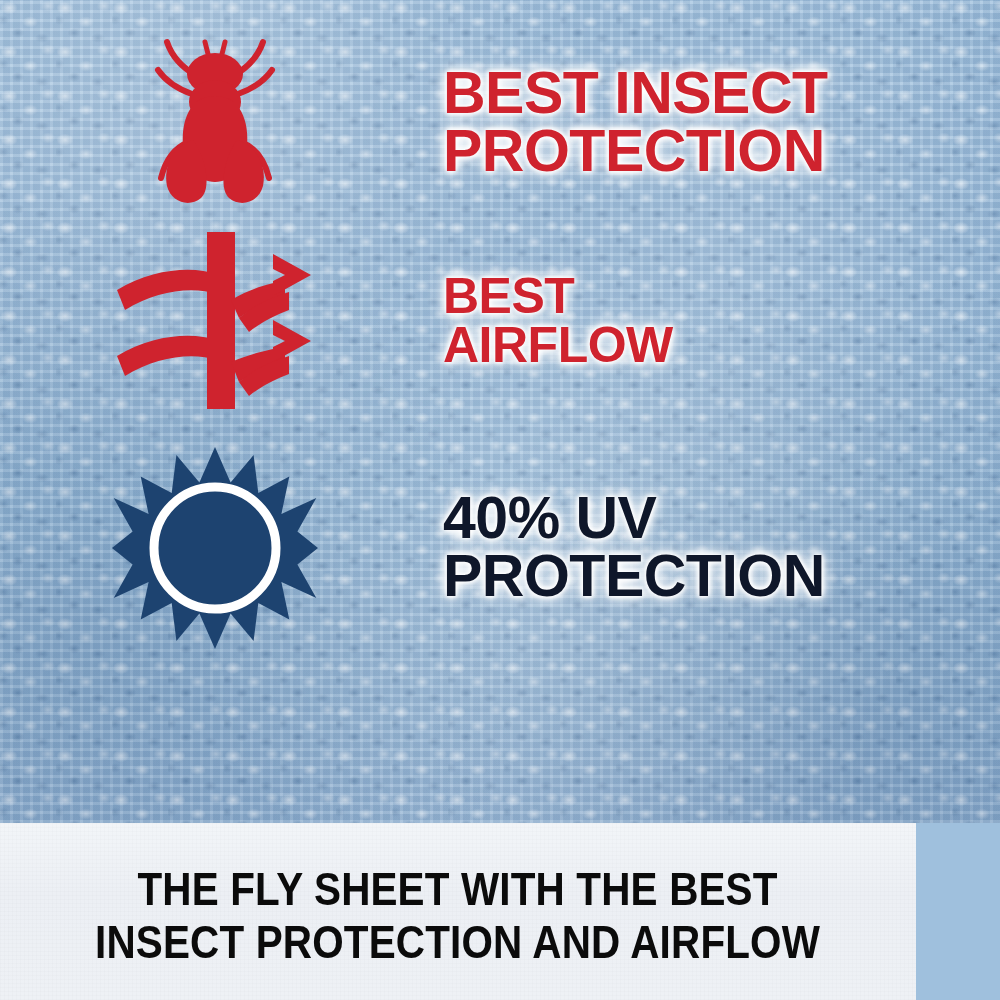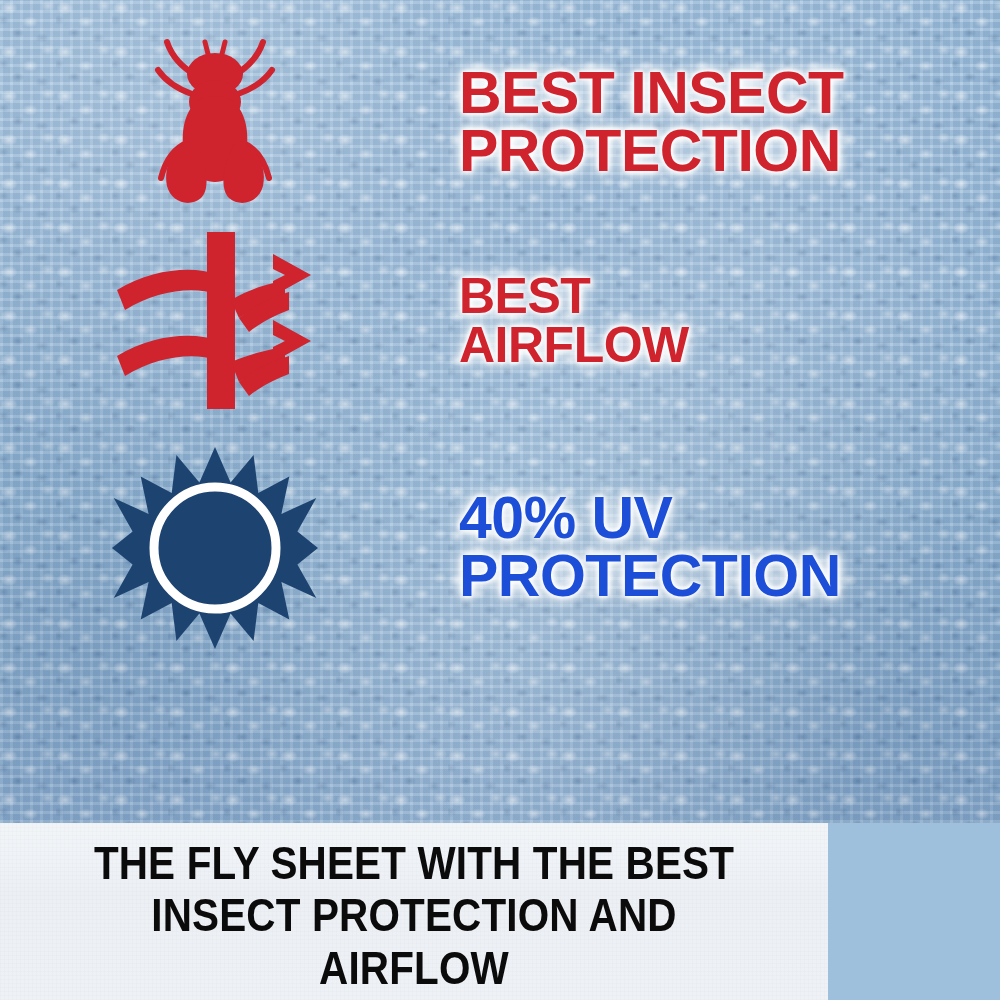--- a/index.html
+++ b/index.html
@@ -69,36 +69,36 @@
     align-items: center;
     justify-content: center;
     flex: 0 0 430px;
   }
   .text-cell {
     flex: 1 1 auto;
     padding-left: 13px;
   }
 
   .feature-text {
-    margin: 16px;
+    margin: 0;
     font-family: "Liberation Sans", sans-serif;
     font-weight: 700;
     letter-spacing: -0.5px;
     line-height: 0.98;
     text-transform: uppercase;
     white-space: pre-line;
   }
   .feature-text.red {
     color: #cf232e;
     text-shadow:
       0 0 5px #ffffff, 0 0 5px #ffffff, 0 0 9px #ffffff,
       0 0 14px #ffffff, 0 0 18px rgba(255,255,255,0.85);
   }
   .feature-text.navy {
-    color: #1d4ed8;
+    color: #0f172a;
     text-shadow:
       0 0 5px #ffffff, 0 0 5px #ffffff, 0 0 9px #ffffff,
       0 0 14px #ffffff, 0 0 18px rgba(255,255,255,0.85);
   }
 
   
   #row-insect   { top: 38px;  height: 170px; }
   #row-airflow  { top: 228px; height: 185px; }
   #row-uv       { top: 440px; height: 215px; }
   #row-durability { top: 655px; height: 160px; }
@@ -118,21 +118,21 @@
   .sun-icon { display: block; }
 
   
   .dumbbell-icon { display: block; }
 
   
   .caption-band {
     position: absolute;
     left: 0;
     top: 823px;
-    width: 828px;
+    width: 916px;
     height: 177px;
     background: #eef2f6;
     background-image:
       repeating-linear-gradient(0deg, rgba(0,0,0,0.012) 0px, rgba(0,0,0,0.012) 1px, rgba(255,255,255,0) 1px, rgba(255,255,255,0) 4px),
       repeating-linear-gradient(90deg, rgba(0,0,0,0.012) 0px, rgba(0,0,0,0.012) 1px, rgba(255,255,255,0) 1px, rgba(255,255,255,0) 4px),
       linear-gradient(180deg, #f2f5f8 0%, #eceff4 40%, #eef1f5 100%);
     display: flex;
     align-items: center;
     justify-content: center;
   }

